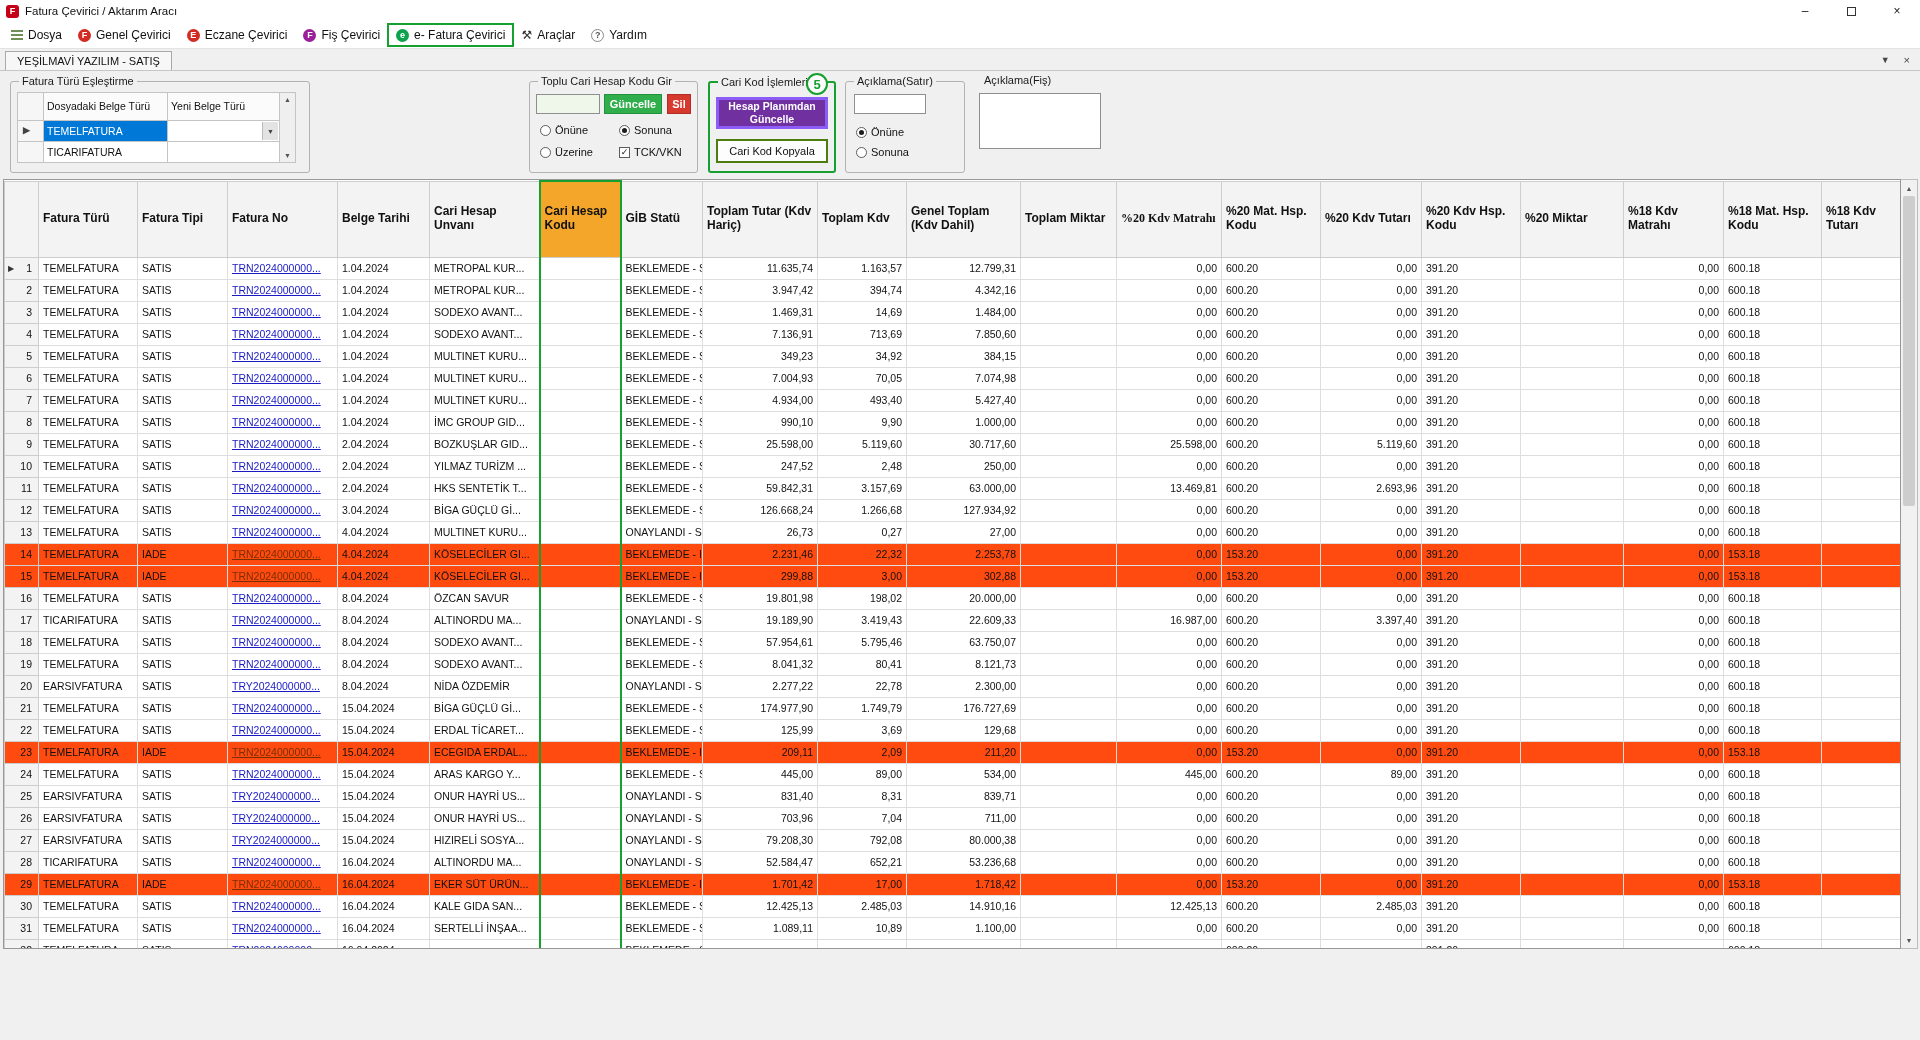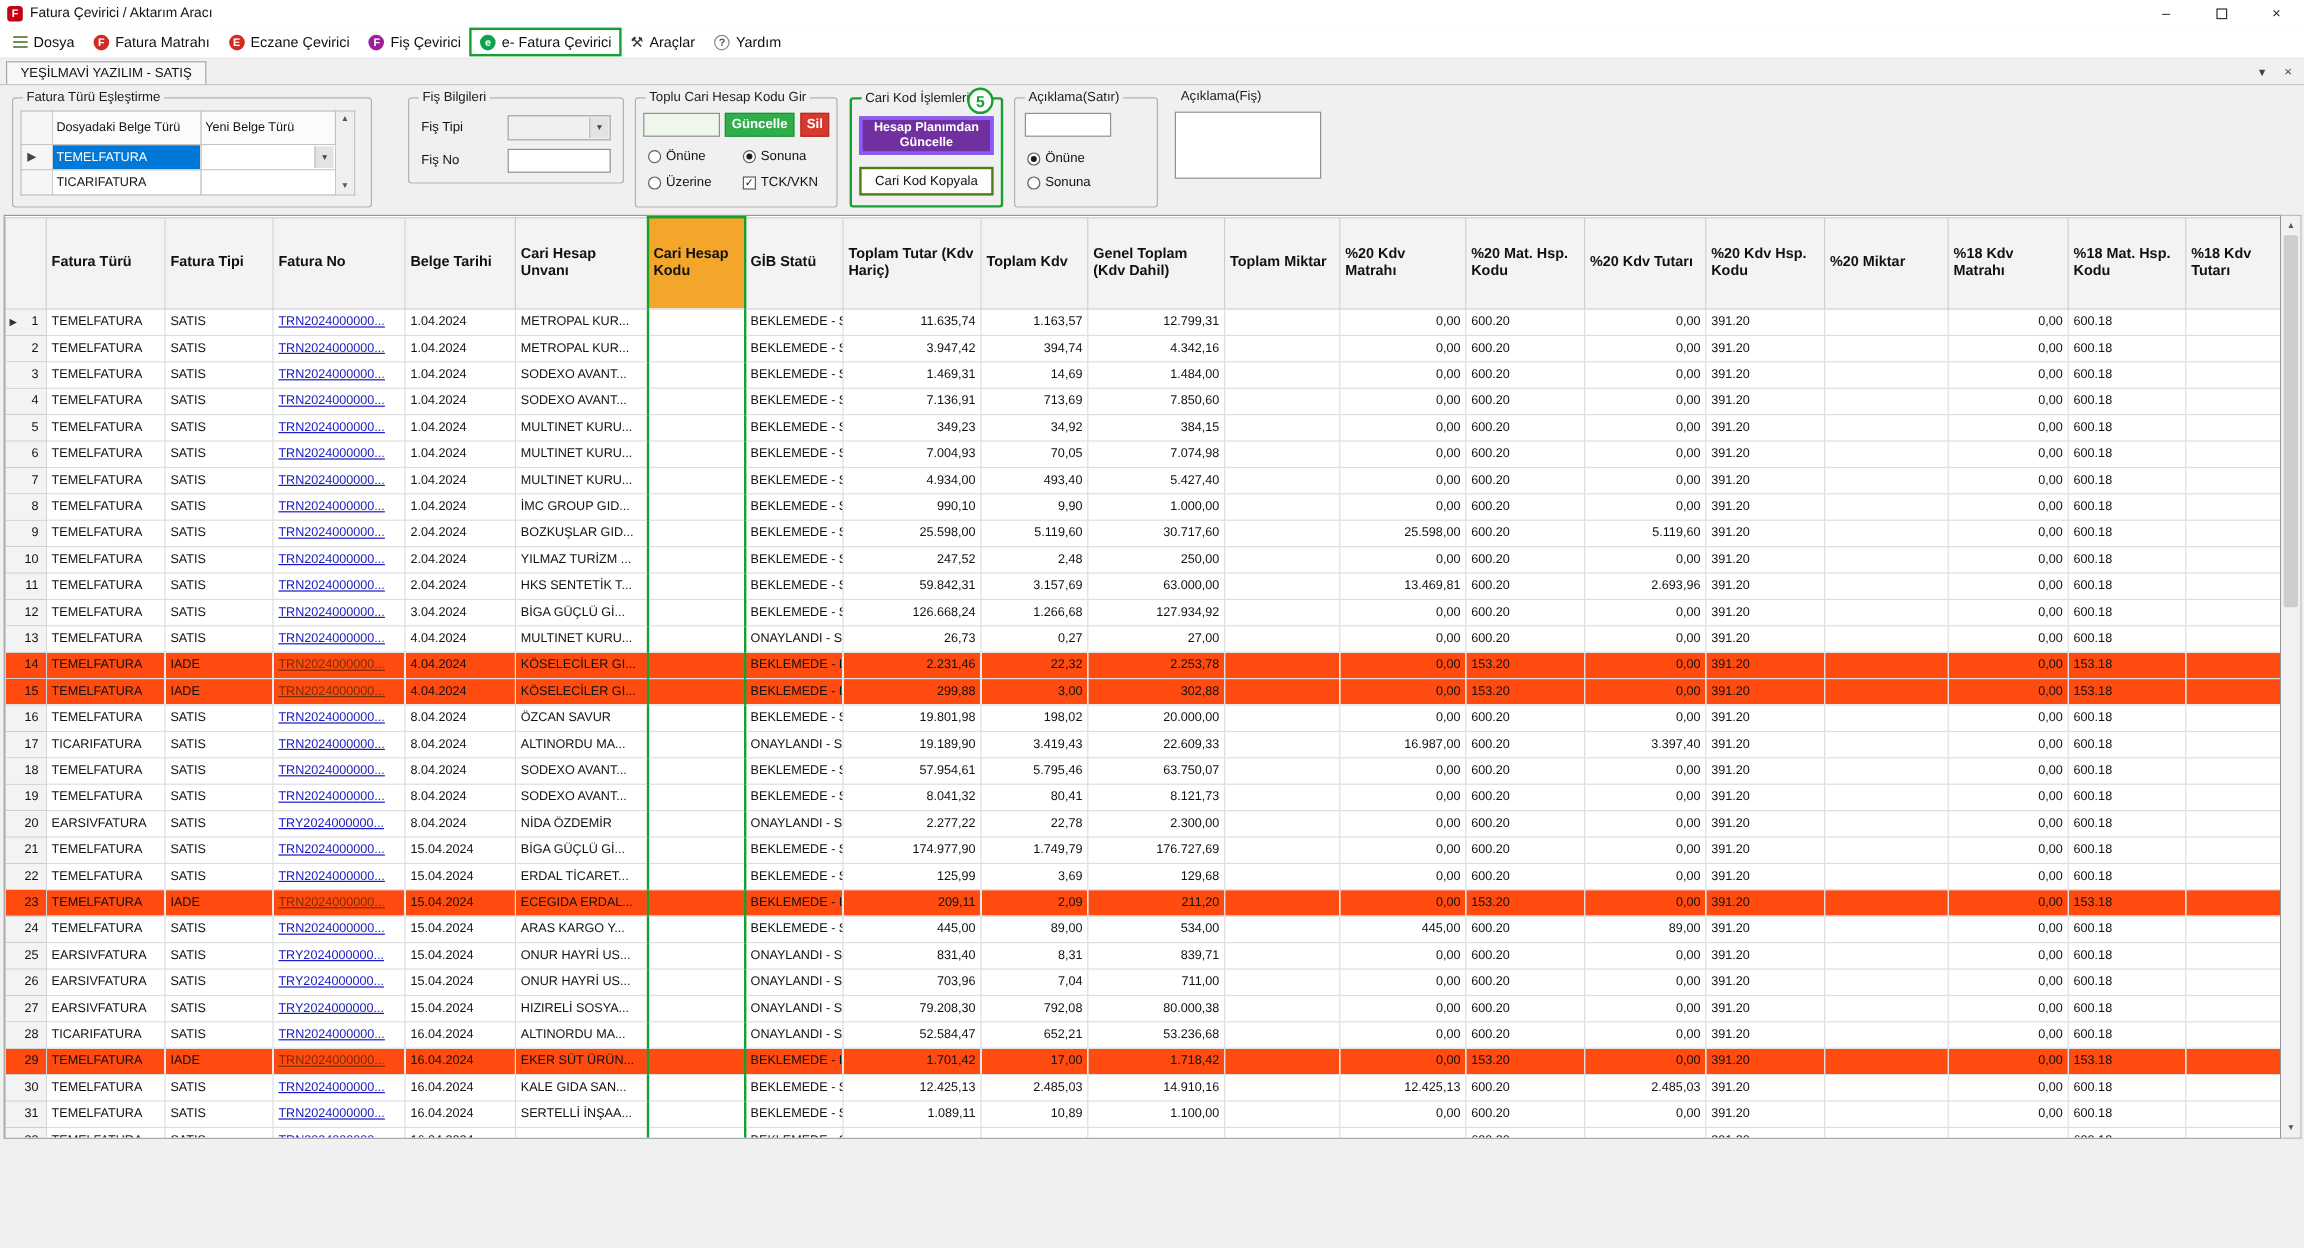--- a/index.html
+++ b/index.html
@@ -127,21 +127,21 @@
   </div>
 </div>
 
 <div class="menubar">
   <div class="menu-item">
     <span class="mi-hamburger"></span>
     <span>Dosya</span>
   </div>
   <div class="menu-item">
     <span class="mi-circle mi-red">F</span>
-    <span>Fatura Matrahı</span>
+    <span>Genel Çevirici</span>
   </div>
   <div class="menu-item">
     <span class="mi-circle mi-red">E</span>
     <span>Eczane Çevirici</span>
   </div>
   <div class="menu-item">
     <span class="mi-circle mi-purple">F</span>
     <span>Fiş Çevirici</span>
   </div>
   <div class="menu-item annotated">
@@ -194,29 +194,20 @@
         </tr>
       </tbody>
         </table>
       <div class="mg-scroll">
         <span>▲</span>
         <span>▼</span>
       </div>
     </div>
   </div>
 
-  <div class="groupbox gb2">
-    <span class="gb-title">Fiş Bilgileri</span>
-    <span class="lbl" style="left:10px;top:18px">Fiş Tipi</span>
-    <div class="combo" style="left:82px;top:14px;width:86px">
-        <span class="dd">▼</span>
-      </div>
-    <span class="lbl" style="left:10px;top:46px">Fiş No</span>
-    <input class="txt" style="left: 82px; top: 42px; width: 86px;">
-  </div>
 
   <div class="groupbox gb3">
     <span class="gb-title">Toplu Cari Hesap Kodu Gir</span>
     <input class="txt" style="left: 6px; top: 12px; width: 64px; background: rgb(238, 247, 234);">
     <button class="btn btn-green" style="left:74px;top:12px;width:58px;height:20px">Güncelle</button>
     <button class="btn btn-red" style="left:137px;top:12px;width:24px;height:20px">Sil</button>
     <span class="radio" style="left:10px;top:42px">
         <span class="rb"></span>
         <span>Önüne</span>
       </span>
@@ -270,21 +261,21 @@
             <th style="width: 90px;">Fatura Tipi</th>
             <th style="width: 110px;">Fatura No</th>
             <th style="width: 92px;">Belge Tarihi</th>
             <th style="width: 110px;">Cari Hesap Unvanı</th>
             <th class="selh" style="width: 81px;">Cari Hesap Kodu</th>
             <th style="width: 82px;">GİB Statü</th>
             <th style="width: 115px;">Toplam Tutar (Kdv Hariç)</th>
             <th style="width: 89px;">Toplam Kdv</th>
             <th style="width: 114px;">Genel Toplam (Kdv Dahil)</th>
             <th style="width: 96px;">Toplam Miktar</th>
-            <th style="width: 105px;">%20 Kdv Matrahı</th>
+            <th style="width: 105px; font-family: Liberation Serif, serif;">%20 Kdv Matrahı</th>
             <th style="width: 99px;">%20 Mat. Hsp. Kodu</th>
             <th style="width: 101px;">%20 Kdv Tutarı</th>
             <th style="width: 99px;">%20 Kdv Hsp. Kodu</th>
             <th style="width: 103px;">%20 Miktar</th>
             <th style="width: 100px;">%18 Kdv Matrahı</th>
             <th style="width: 98px;">%18 Mat. Hsp. Kodu</th>
             <th style="width: 79px;">%18 Kdv Tutarı</th>
           </tr>
         </thead>
       <tbody id="gbody">

